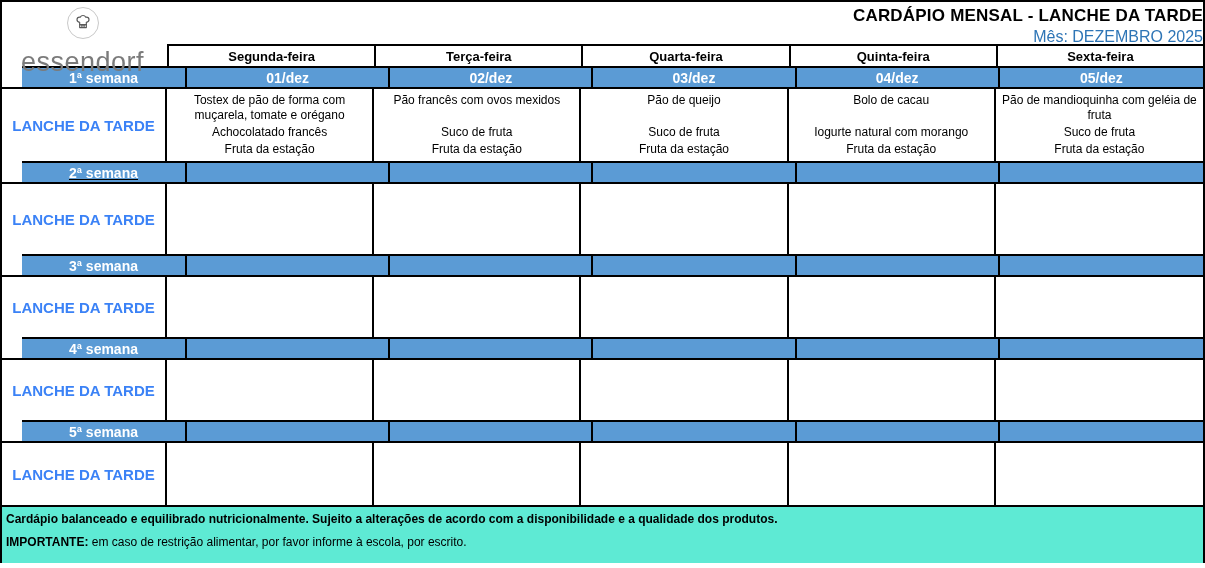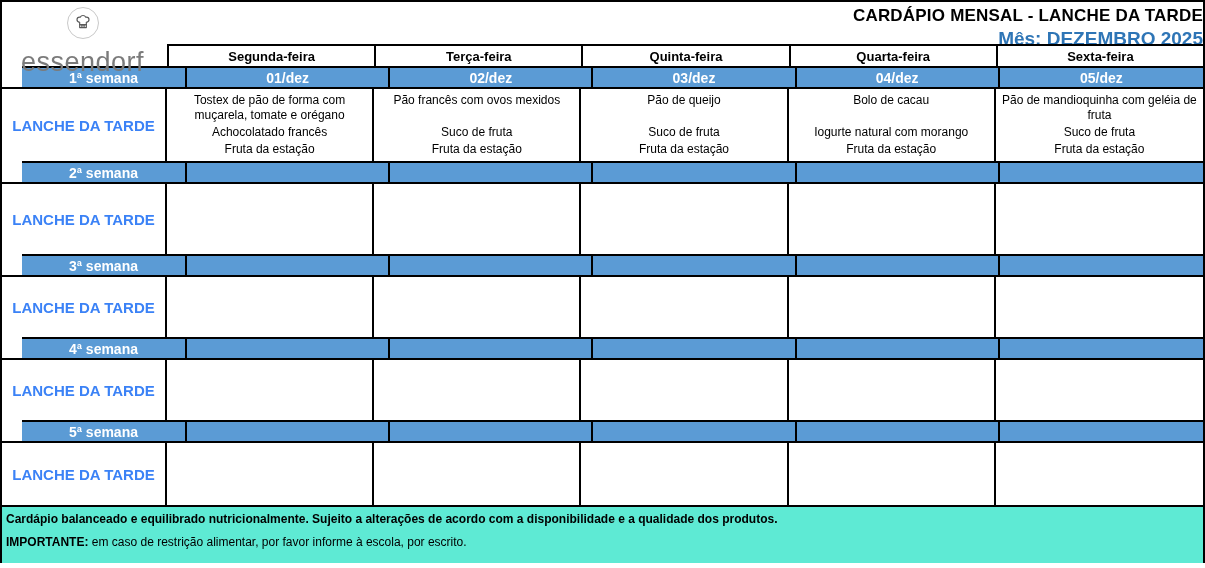--- a/index.html
+++ b/index.html
@@ -12,21 +12,21 @@
   .sheet {
     position: absolute; left: 0; top: 0;
     width: 1205px; height: 563px;
     border: 2px solid #000;
     background: #fff;
   }
   
   .header-band { position: relative; height: 64px; }
   .titles { position: absolute; left: 0; top: 0; width: 100%; text-align: right; padding-left: 16px; }
   .title   { font-size: 17px; font-weight: bold; color: #000; padding-top: 4px; letter-spacing: .2px; }
-  .subtitle{ font-size: 19px; font-weight: bold; margin-top: 2px; }
+  .subtitle{ font-size: 16px; font-weight: normal; margin-top: 2px; }
   .logo { position: absolute; left: 8px; top: 5px; width: 145px; text-align: center; }
   .logo-circle {
     width: 32px; height: 32px; border: 1.5px solid #c9c9c9; border-radius: 50%;
     margin: 0 auto; display: flex; align-items: center; justify-content: center;
   }
   .logo-text { font-size: 27px; color: #7b7b7b; line-height: 1; margin-top: 10px; letter-spacing: .5px; }
   .day-header-row {
     position: absolute; bottom: 0; left: 165px; right: 0; height: 22px; display: flex;
   }
   .day-cell {
@@ -90,22 +90,22 @@
           <line x1="10.7" y1="14.8" x2="10.7" y2="16.7"></line>
           <line x1="13.3" y1="14.8" x2="13.3" y2="16.7"></line>
         </svg>
       </div>
       <div class="logo-text">essendorf</div>
     </div>
 
     <div class="day-header-row" id="dayHeaderRow">
         <div class="day-cell">Segunda-feira</div>
         <div class="day-cell">Terça-feira</div>
+        <div class="day-cell">Quarta-feira</div>
         <div class="day-cell">Quinta-feira</div>
-        <div class="day-cell">Quarta-feira</div>
         <div class="day-cell">Sexta-feira</div>
       </div>
   </div>
 
   <div id="weeksContainer">
       <div class="week-band" style="background: rgb(91, 155, 213);">
         <div class="cell">1ª semana</div>
         <div class="cell">01/dez</div>
         <div class="cell">02/dez</div>
         <div class="cell">03/dez</div>
@@ -136,21 +136,21 @@
           <div class="menu-line"></div>
           <div class="menu-line">Iogurte natural com morango</div>
           <div class="menu-line">Fruta da estação</div>
         </div>
         <div class="menu-cell">
           <div class="menu-line">Pão de mandioquinha com geléia de fruta</div>
           <div class="menu-line">Suco de fruta</div>
           <div class="menu-line">Fruta da estação</div>
         </div>
       </div>
-      <div class="week-band" style="background: rgb(91, 155, 213);">
+      <div class="week-band" style="background: rgb(91, 155, 213); text-decoration: underline;">
         <div class="cell">2ª semana</div>
         <div class="cell"></div>
         <div class="cell"></div>
         <div class="cell"></div>
         <div class="cell"></div>
         <div class="cell"></div>
       </div>
       <div class="menu-row" style="height: 72px;">
         <div class="label-cell">LANCHE DA TARDE</div>
         <div class="menu-cell"></div>

